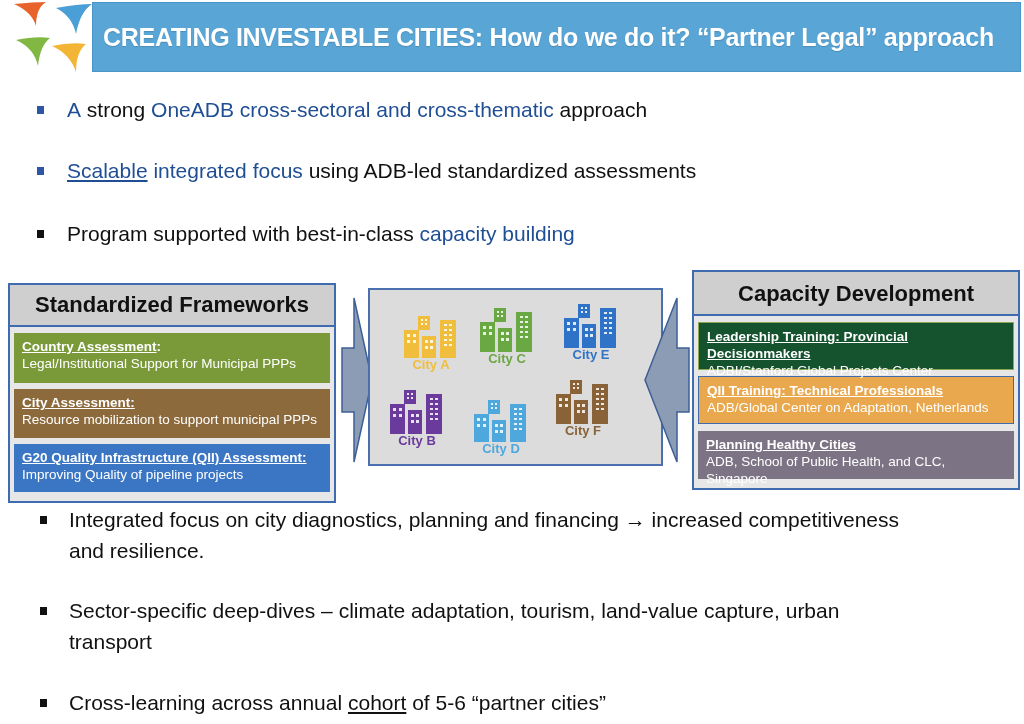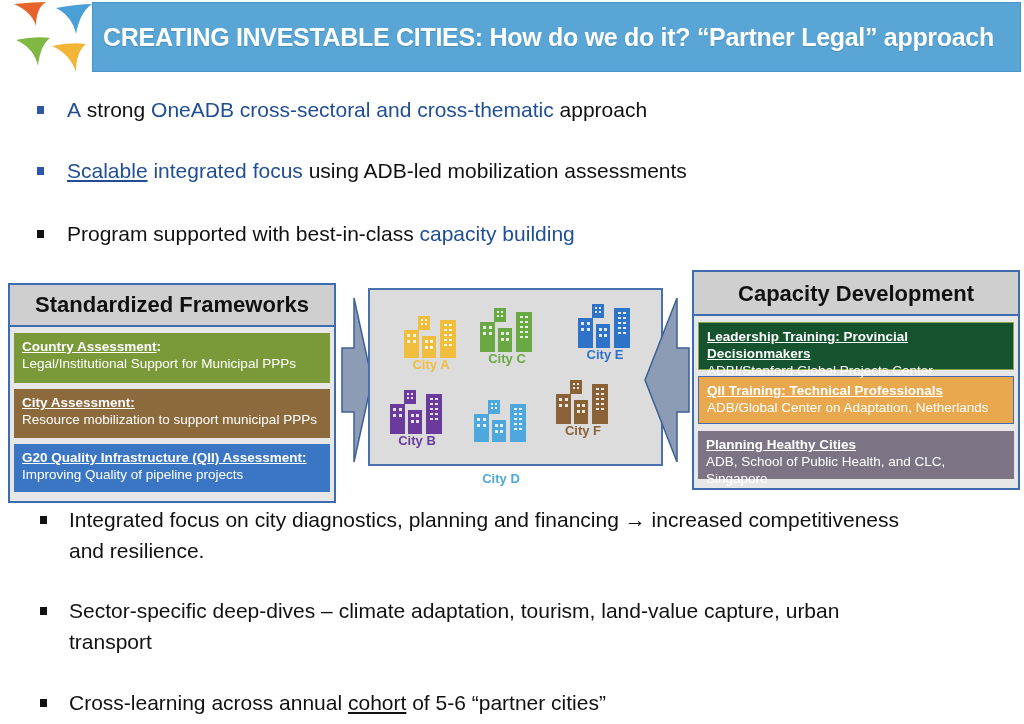--- a/index.html
+++ b/index.html
@@ -83,21 +83,21 @@
   <span class="hl">A</span>
     <span style="white-space:pre"> strong </span>
     <span class="hl">OneADB cross-sectoral and cross-thematic</span>
     <span style="white-space:pre"> approach</span>
 </div>
 
 <div class="bullet-row" style="top:159px;">
   <span class="sq blue"></span>
   <span class="hl u">Scalable</span>
     <span class="hl" style="white-space:pre"> integrated focus</span>
-    <span style="white-space:pre"> using ADB-led mobilization assessments</span>
+    <span style="white-space:pre"> using ADB-led standardized assessments</span>
 </div>
 
 <div class="bullet-row" style="top:222px;">
   <span class="sq black"></span>
   <span style="white-space:pre">Program supported with best-in-class </span>
     <span class="hl">capacity building</span>
 </div>
 
 <div class="panel" style="left:8px; top:267px; width:328px; height:220px;margin-top:16px;">
   <div class="panel-header" style="height:42px; line-height:40px;">Standardized Frameworks</div>
@@ -189,21 +189,21 @@
           <rect x="45" y="18" width="3" height="2"></rect>
           <rect x="40" y="23" width="3" height="2"></rect>
           <rect x="45" y="23" width="3" height="2"></rect>
           <rect x="40" y="28" width="3" height="2"></rect>
           <rect x="45" y="28" width="3" height="2"></rect>
       </g>
     </svg>
     <span class="city-label" style="color:#6aa843;">City C</span>
   </div>
 
-  <div class="city" style="left:208px; top:14px;">
+  <div class="city" style="left:194px; top:14px;">
     <svg width="54" height="44" viewBox="0 0 54 44">
       <g fill="#2f73c8">
         <rect x="14" y="0" width="12" height="14"></rect>
         <rect x="0" y="14" width="15" height="30"></rect>
         <rect x="18" y="20" width="14" height="24"></rect>
         <rect x="36" y="4" width="16" height="40"></rect>
       </g>
       <g fill="#ffffff" opacity="0.85">
         <rect x="17" y="3" width="2" height="2"></rect>
           <rect x="21" y="3" width="2" height="2"></rect>
@@ -261,21 +261,21 @@
           <rect x="45" y="18" width="3" height="2"></rect>
           <rect x="40" y="23" width="3" height="2"></rect>
           <rect x="45" y="23" width="3" height="2"></rect>
           <rect x="40" y="28" width="3" height="2"></rect>
           <rect x="45" y="28" width="3" height="2"></rect>
       </g>
     </svg>
     <span class="city-label" style="color:#6a3a9c;">City B</span>
   </div>
 
-  <div class="city" style="left:104px; top:110px;gap:30px;">
+  <div class="city" style="left:104px; top:110px;">
     <svg width="54" height="42" viewBox="0 0 54 42">
       <g fill="#4ea8de">
         <rect x="14" y="0" width="12" height="14"></rect>
         <rect x="0" y="14" width="15" height="28"></rect>
         <rect x="18" y="20" width="14" height="22"></rect>
         <rect x="36" y="4" width="16" height="38"></rect>
       </g>
       <g fill="#ffffff" opacity="0.85">
         <rect x="17" y="3" width="2" height="2"></rect>
           <rect x="21" y="3" width="2" height="2"></rect>

